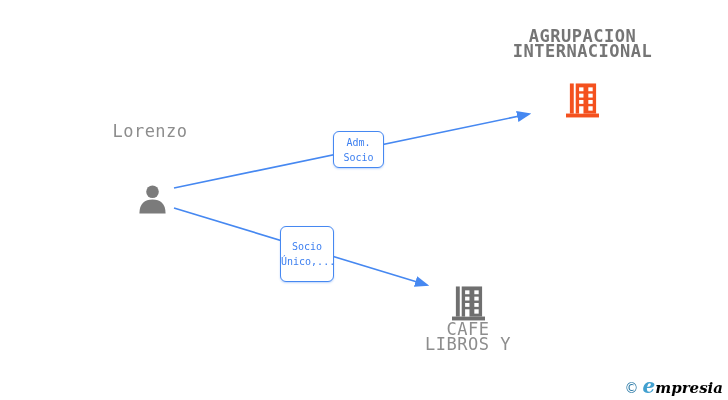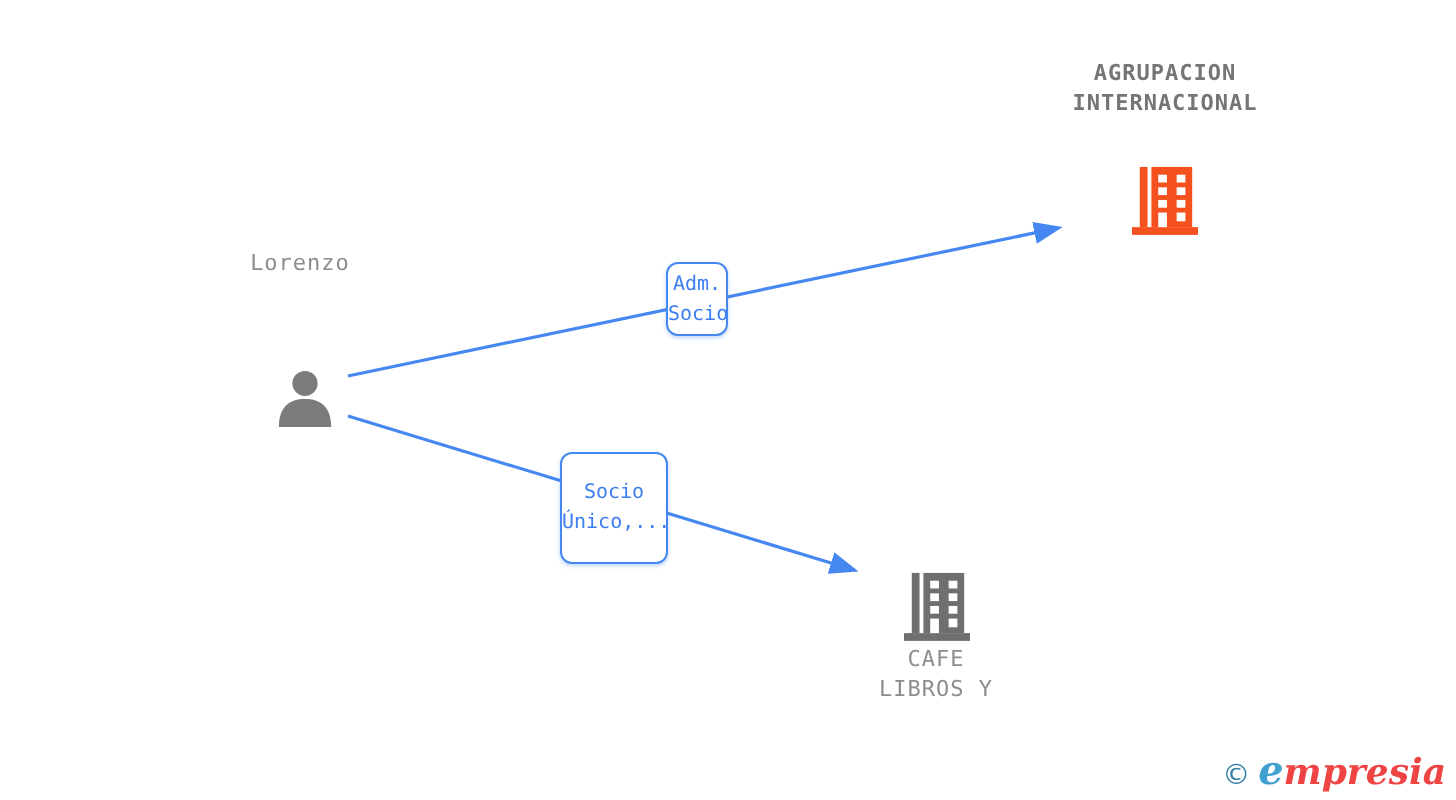--- a/index.html
+++ b/index.html
@@ -14,21 +14,21 @@
   .edges-svg {
     position: absolute;
     left: 0; top: 0;
     width: 728px; height: 400px;
     z-index: 1;
   }
   .node-label {
     position: absolute;
     text-align: center;
     color: #8d8d8d;
-    font-size: 11px;
+    font-size: 17px;
     line-height: 15px;
     z-index: 2;
     letter-spacing: 0.5px;
     white-space: nowrap;
   }
   .node-label div { white-space: nowrap; }
   .company-top-label {
     left: 505px; top: 29px; width: 155px;
     font-weight: bold;
     color: #757575;
@@ -52,21 +52,21 @@
     color: #3c7ff0;
     font-size: 10px;
     line-height: 15px;
     text-align: center;
     display: flex;
     flex-direction: column;
     justify-content: center;
     cursor: pointer;
     box-sizing: border-box;
   }
-  .adm-box { left: 333px; top: 131px; width: 31px; height: 37px; }
+  .adm-box { left: 333px; top: 131px; width: 51px; height: 37px; }
   .socio-box { left: 280px; top: 226px; width: 54px; height: 56px; }
   .footer-logo {
     position: absolute;
     right: 5px;
     bottom: 3px;
     z-index: 4;
     display: flex;
     align-items: baseline;
     cursor: pointer;
     font-family: "DejaVu Serif", serif;
@@ -78,22 +78,22 @@
     font-family: "DejaVu Sans", sans-serif;
   }
   .brand-initial {
     color: #41a0cf;
     font-size: 20px;
     font-style: italic;
     font-weight: bold;
     line-height: 18px;
   }
   .brand-rest {
-    color: #ef4444;
-    font-size: 18px;
+    color: #000000;
+    font-size: 15px;
     font-style: italic;
     font-weight: bold;
   }
 </style>
 </head>
 <body>
 
 <div class="canvas">
 
   <svg class="edges-svg" viewBox="0 0 728 400">

